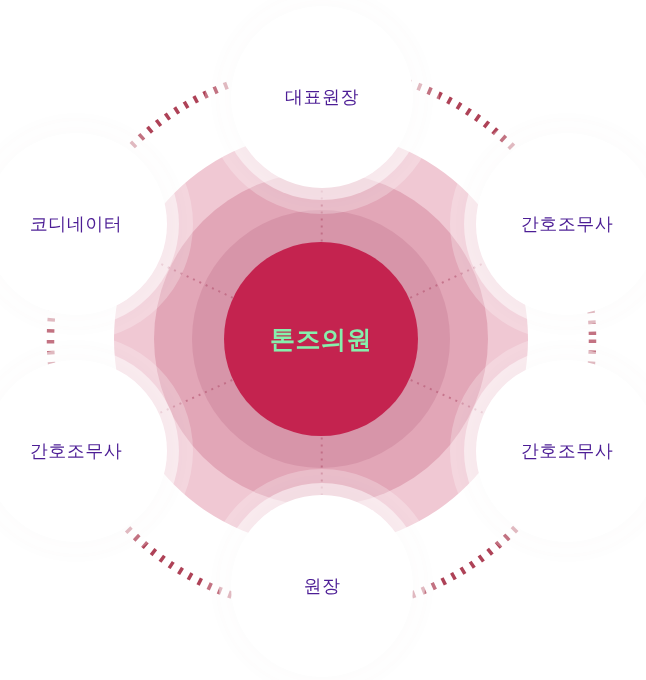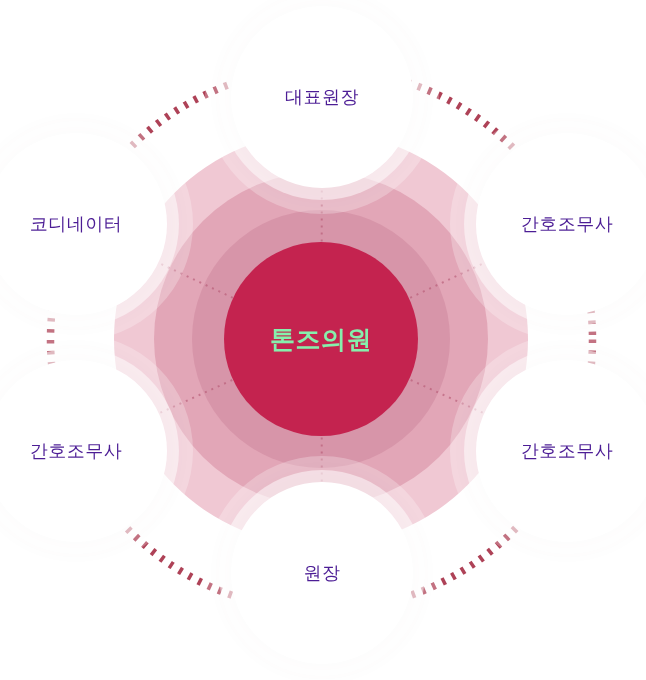--- a/index.html
+++ b/index.html
@@ -31,21 +31,21 @@
     box-shadow:0 0 0 12px rgba(255,255,255,0.5),
                0 0 0 26px rgba(255,255,255,0.26),
                0 0 26px rgba(120,60,80,0.08);
     display:flex;align-items:center;justify-content:center;
   }
   .node-label{font-size:18px;font-weight:400;color:#4c1d95;letter-spacing:0.5px;}
 
   .pos-top          {left:231px;top:6px;}
   .pos-top-right    {left:476px;top:133px;}
   .pos-bottom-right {left:476px;top:360px;}
-  .pos-bottom       {left:231px;top:482px;}
+  .pos-bottom       {left:231px;top:495px;}
   .pos-bottom-left  {left:-15px;top:360px;}
   .pos-top-left     {left:-15px;top:133px;}
 </style>
 </head>
 <body>
 
 <div class="stage">
 
   <div class="ring ring-outer"></div>
   <div class="ring ring-mid"></div>

